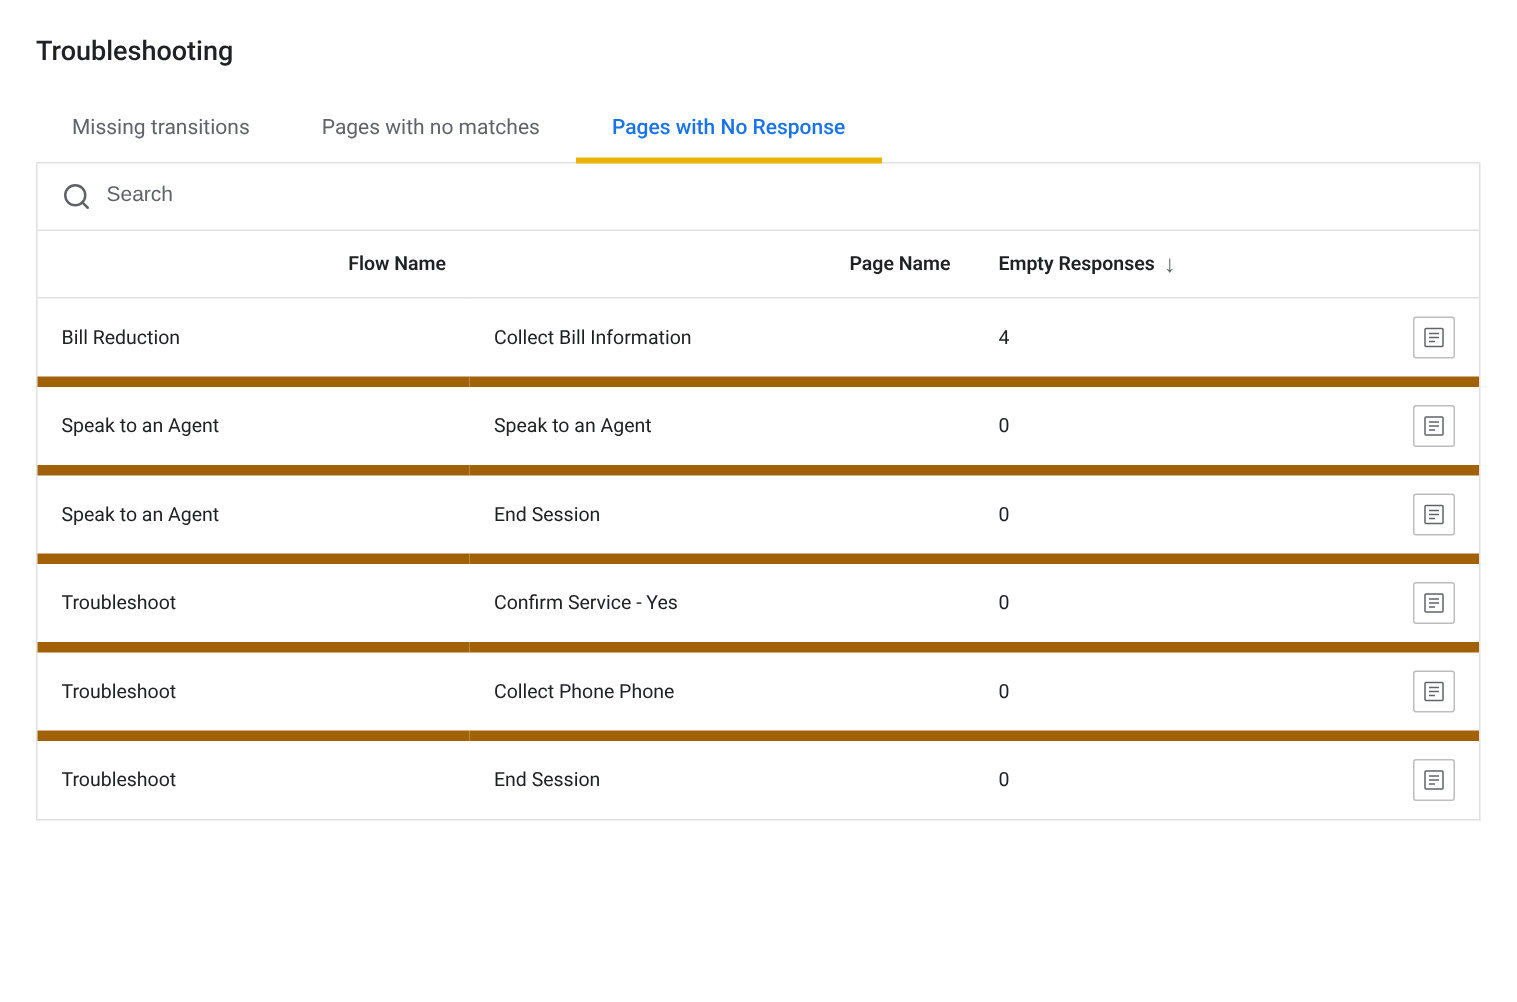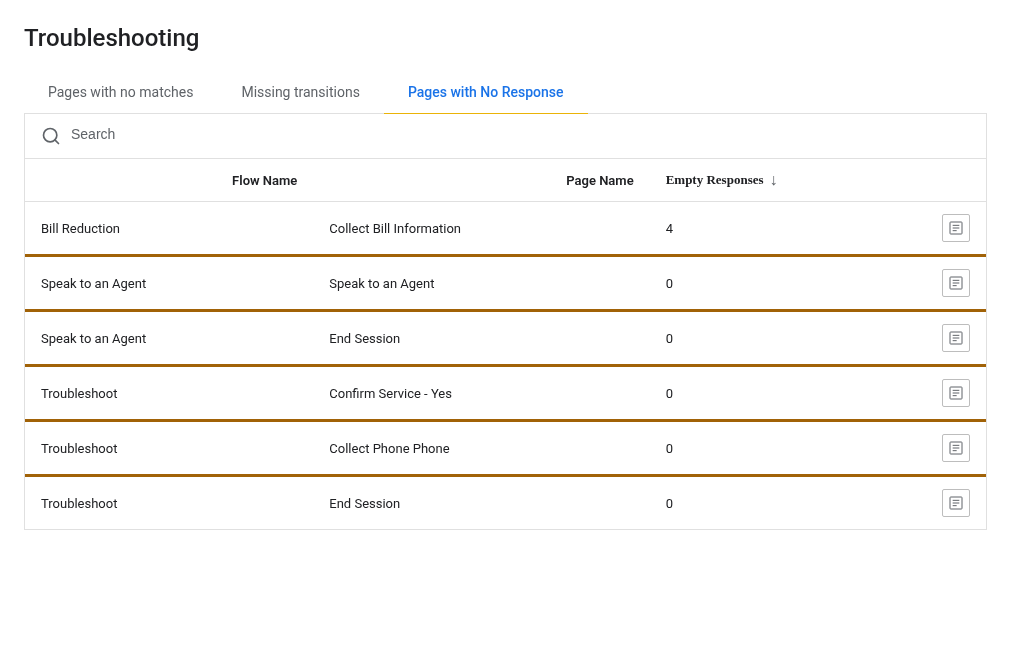--- a/index.html
+++ b/index.html
@@ -4,42 +4,42 @@
   <style>
     * { box-sizing: border-box; margin: 0; padding: 0; }
     body {
       font-family: 'Roboto', Arial, sans-serif;
       font-size: 14px;
       color: #202124;
       background: #fff;
       padding: 24px;
     }
     .page-title {
-      font-size: 24px;
+      font-size: 18px;
       font-weight: 500;
       margin-bottom: 20px;
       color: #202124;
     }
     .tabs {
       display: flex;
       border-bottom: 1px solid #e0e0e0;
       margin-bottom: 0;
     }
     .tab {
       padding: 12px 24px;
       cursor: pointer;
       font-size: 14px;
       color: #5f6368;
       border-bottom: 2px solid transparent;
       margin-bottom: -1px;
       white-space: nowrap;
     }
     .tab.active {
       color: #1a73e8;
-      border-bottom: 1px solid #eab308;
+      border-bottom: 4px solid #eab308;
       font-weight: 500;
     }
     .content-area {
       border: 1px solid #e0e0e0;
       border-top: none;
     }
     .search-bar {
       display: flex;
       align-items: flex-start;
       padding: 12px 16px;
@@ -73,21 +73,21 @@
       text-align: right;
       padding: 12px 16px;
       font-weight: 600;
       font-size: 13px;
       color: #202124;
     }
     td {
       padding: 12px 16px;
       font-size: 13px;
       color: #202124;
-      border-bottom: 3px solid #a16207;
+      border-bottom: 7px solid #a16207;
     }
     tbody tr:last-child td {
       border-bottom: none;
     }
     .col-flow { width: 30%; }
     .col-page { width: 35%; }
     .col-empty { width: 20%; }
     .col-action { width: 15%; text-align: right; }
     .sort-icon {
       color: #5f6368;
@@ -105,22 +105,22 @@
       width: 28px;
       height: 28px;
     }
   </style>
 </head>
 <body>
 
 <h1 class="page-title">Troubleshooting</h1>
 
 <div class="tabs">
+  <div class="tab">Missing transitions</div>
   <div class="tab">Pages with no matches</div>
-  <div class="tab">Missing transitions</div>
   <div class="tab active">Pages with No Response</div>
 </div>
 
 <div class="content-area">
   <div class="search-bar">
     <span class="search-icon-wrap">
       <svg width="20" height="20" viewBox="0 0 24 24" fill="none" stroke="#5f6368" stroke-width="2" stroke-linecap="round" stroke-linejoin="round">
         <circle cx="11" cy="11" r="8"></circle>
         <line x1="21" y1="21" x2="16.65" y2="16.65"></line>
       </svg>
@@ -131,21 +131,21 @@
   <table>
     <thead>
       <tr>
         <th class="col-flow">
           <span>Flow Name</span>
         </th>
         <th class="col-page">
           <span>Page Name</span>
         </th>
         <th class="col-empty" style="cursor:pointer;">
-          <span style="display:flex;align-items:center;gap:6px;font-family:Liberation Serif, serif;">
+          <span style="display:flex;align-items:center;gap:6px;">
             <span>Empty Responses</span>
             <span class="sort-icon">↓</span>
           </span>
         </th>
         <th class="col-action"></th>
       </tr>
     </thead>
     <tbody id="table-body">
     <tr>
       <td class="col-flow">Bill Reduction</td>

